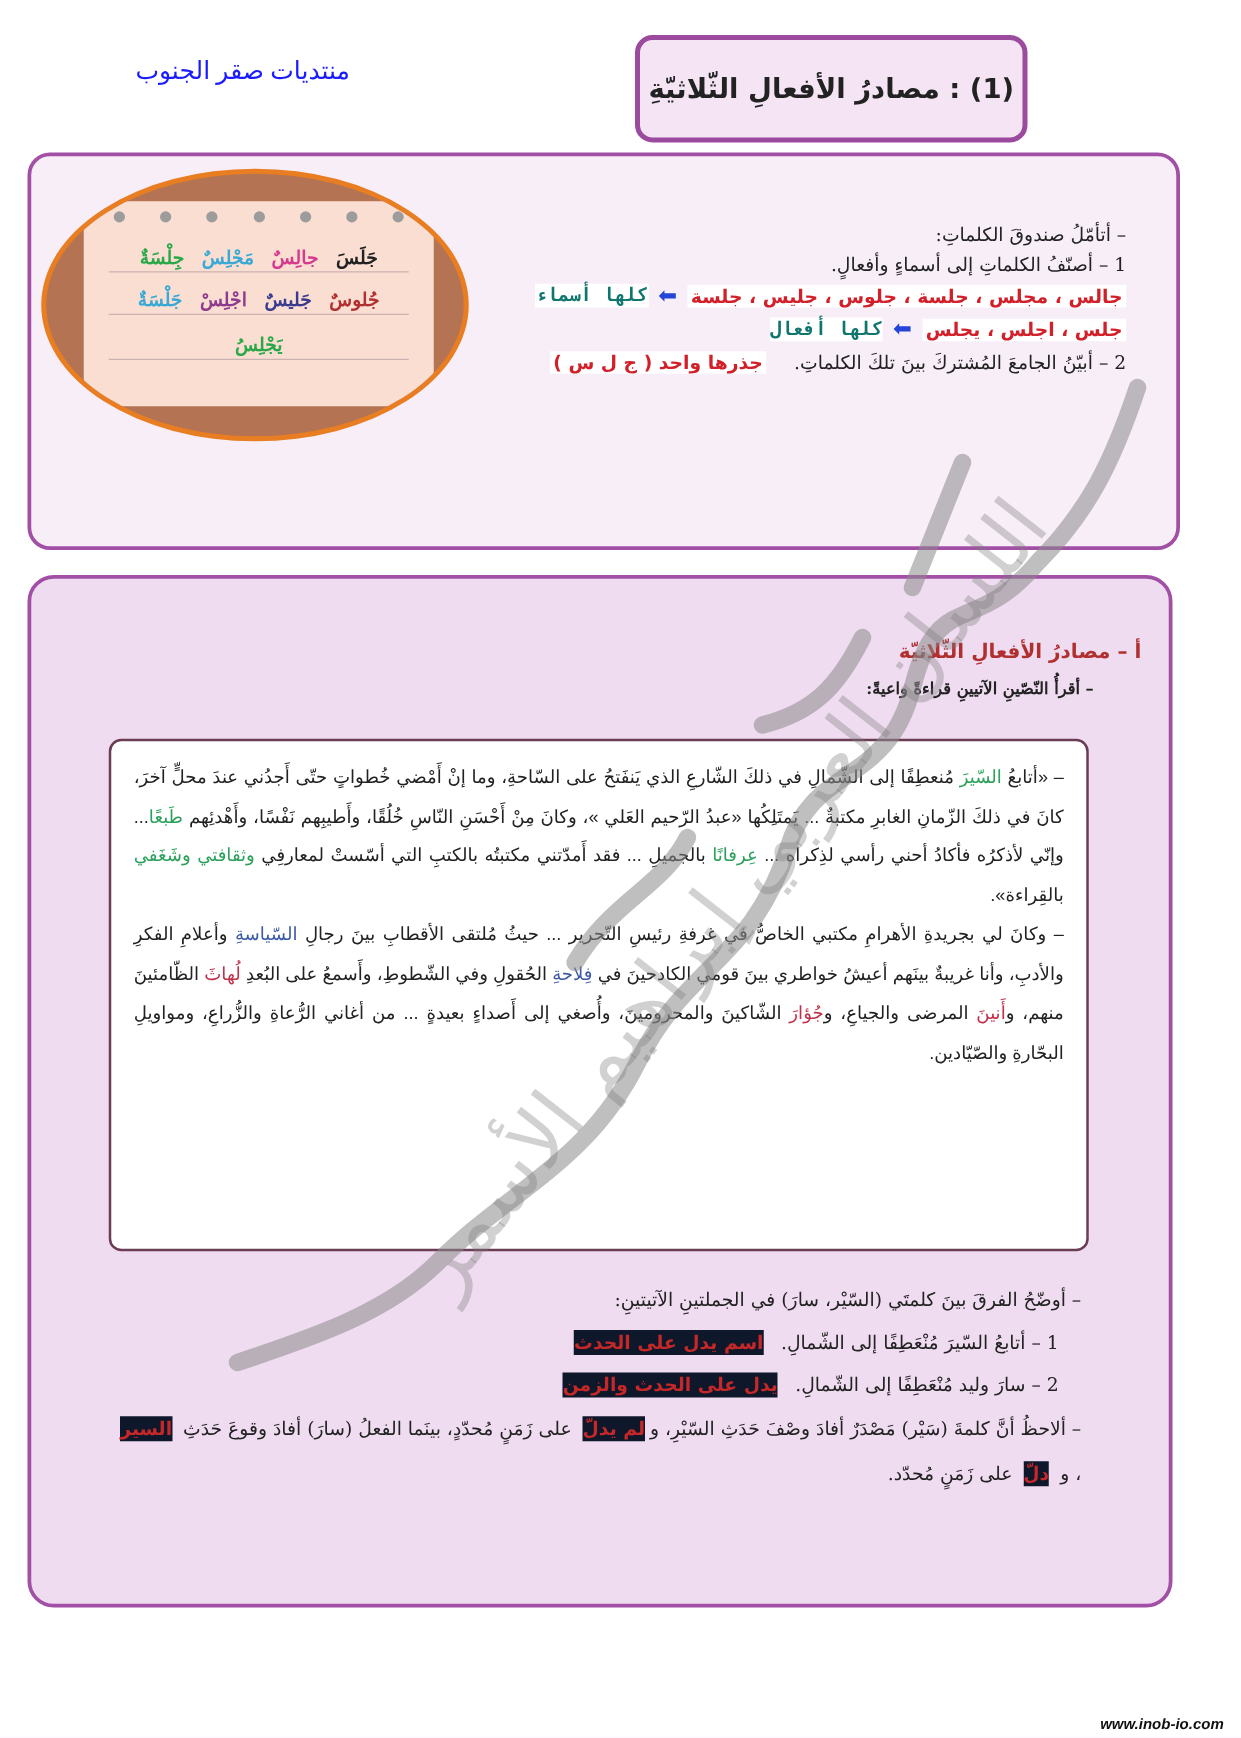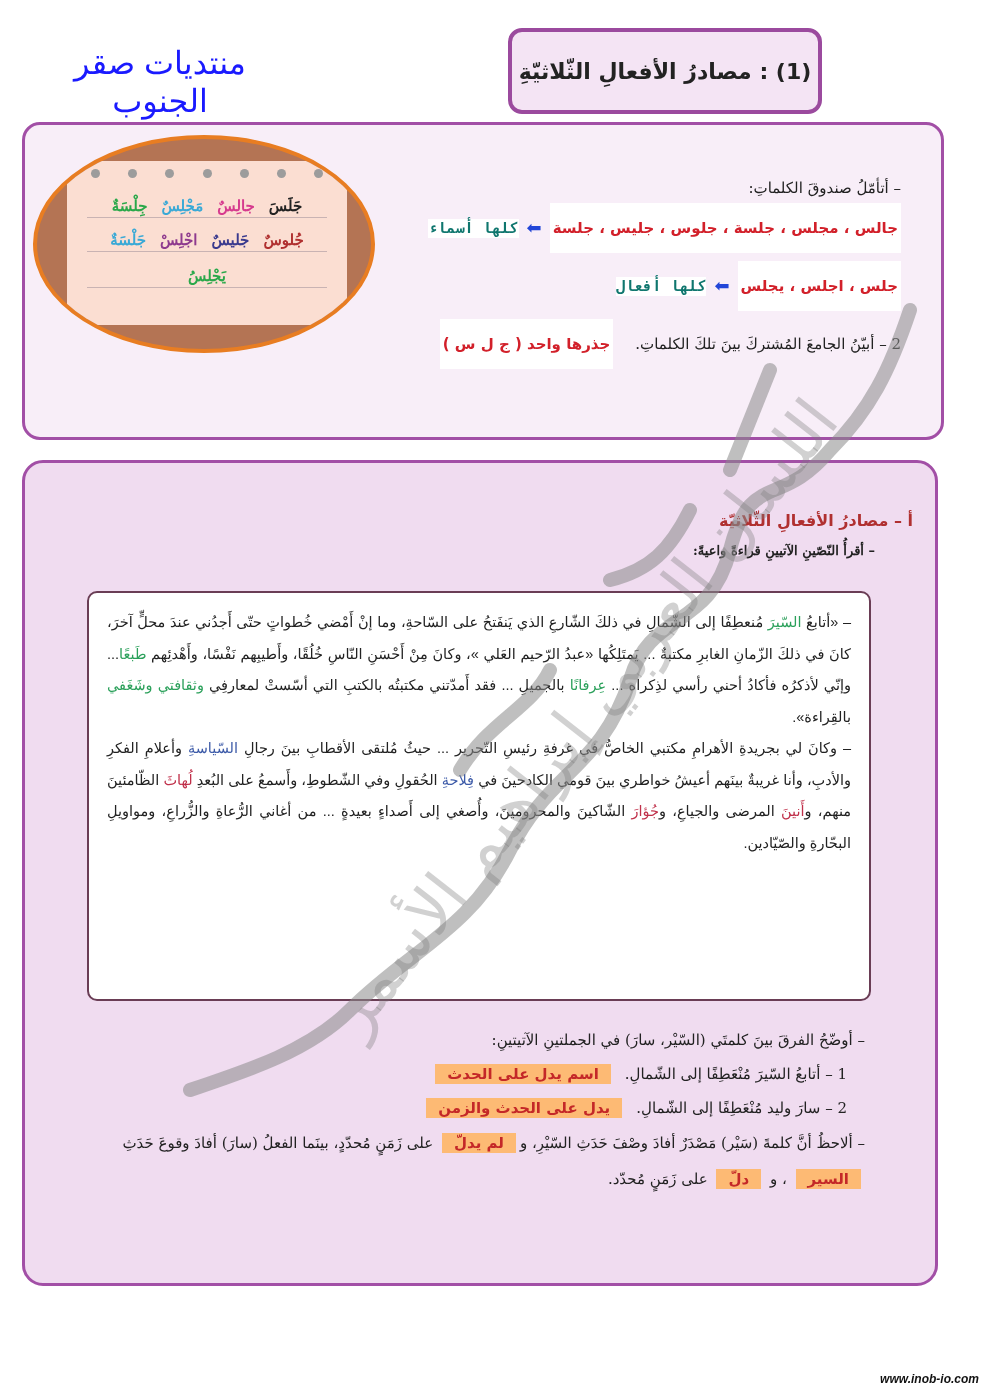--- a/index.html
+++ b/index.html
@@ -1,22 +1,22 @@
 <!DOCTYPE html>
 <html lang="ar" dir="rtl"><head>
   <meta charset="utf-8">
   <style>
     * { box-sizing: border-box; margin: 0; padding: 0; }
     html, body { width: 993px; height: 1390px; background: #ffffff; overflow: hidden; }
     body { position: relative; font-family: "DejaVu Sans", sans-serif; color: #222; }
 
     .site-name {
       position: absolute; left: 40px; top: 44px; width: 240px;
-      font-family: Liberation Sans, sans-serif; font-size: 32px; color: #1a1aff;
-      text-align: center; direction: rtl;
+      font-family: Liberation Serif, serif; font-size: 20px; color: #1a1aff;
+      text-align: right; direction: rtl;
     }
     .title-box {
       position: absolute; left: 508px; top: 28px; width: 314px; height: 86px;
       border: 4px solid #9b4a9e; border-radius: 14px; background: #f4e4f4;
       display: flex; align-items: center; justify-content: center;
       font-family: "DejaVu Sans", sans-serif; font-weight: bold; font-size: 22px; color: #222;
       direction: rtl;
     }
 
     
@@ -39,21 +39,21 @@
       border-bottom: 1px solid #c9b3b3; padding-bottom: 2px; direction: rtl;
       font-family: "DejaVu Serif", serif; font-size: 15px; font-weight: bold;
     }
     .row-1 { top: 36px; }
     .row-2 { top: 70px; }
     .row-3 { top: 106px; }
 
     .q-area { position: absolute; right: 40px; top: 54px; width: 530px; direction: rtl; }
     .q-line { font-family: "DejaVu Serif", serif; font-size: 15px; color: #222; margin-bottom: 6px; }
     .answer-row { display: flex; align-items: center; gap: 8px; margin-bottom: 8px; direction: rtl; flex-wrap: nowrap; }
-    .ans-red { font-family: "DejaVu Sans", sans-serif; font-weight: bold; font-size: 15px; color: #d2202a; background: #fff; padding: 16px 3px; }
+    .ans-red { font-family: "DejaVu Sans", sans-serif; font-weight: bold; font-size: 15px; color: #d2202a; background: #fff; padding: 0 3px; }
     .ans-green { font-family: Liberation Mono, monospace; font-weight: bold; font-size: 15px; color: #0f766e; background: #fff; padding: 0 0; }
     .arrow { color: #2346d8; font-size: 18px; line-height: 1; }
     .q2-row { display: flex; align-items: center; gap: 22px; direction: rtl; }
 
     
     .panel-2 {
       position: absolute; left: 22px; top: 460px; width: 916px; height: 826px;
       border: 3px solid #a24fa6; border-radius: 21px; background: #f0dcf0;
     }
     .sec-heading {
@@ -73,21 +73,21 @@
     }
     .passage-box p { margin: 0; }
     .hl-green { color: #2aa05a; }
     .hl-blue { color: #3c5aa8; }
     .hl-red { color: #c0304a; }
     .citation { font-size: 12px; text-align: left; margin-top: 6px; direction: rtl; }
 
     .q-section { position: absolute; right: 70px; top: 560px; width: 780px; direction: rtl;
       font-family: "DejaVu Serif", serif; font-size: 15px; color: #222; }
     .qs-line { height: 34px; display: flex; align-items: center; gap: 14px; direction: rtl; }
-    .qs-answer { font-family: "DejaVu Sans", sans-serif; font-weight: bold; font-size: 15px; color: #c42828; background: #fdba74; padding: 1px 12px; }
+    .qs-answer { font-family: "DejaVu Sans", sans-serif; font-weight: bold; font-size: 15px; color: #c42828; background: #0f172a; padding: 1px 0; }
     .note { line-height: 36px; }
     .note .qs-answer { margin: 0 4px; }
 
     .footer-url {
       position: absolute; right: 14px; top: 1372px;
       font-family: "Liberation Sans", sans-serif; font-style: italic; font-weight: bold; font-size: 12px; color: #111;
       direction: ltr;
     }
 
     .watermark {
@@ -126,20 +126,21 @@
         <span style="color:#3aa9d6">جَلْسَةٌ</span>
       </div>
       <div class="word-row row-3">
         <span style="color:#2aa84a">يَجْلِسُ</span>
       </div>
     </div>
   </div>
 
   <div class="q-area">
     <div class="q-line">– أتأمّلُ صندوقَ الكلماتِ:</div>
+    <div class="q-line">1 – أصنّفُ الكلماتِ إلى أسماءٍ وأفعالٍ.</div>
     <div class="answer-row">
       <span class="ans-red">جالس ، مجلس ، جلسة ، جلوس ، جليس ، جلسة</span>
       <span class="arrow">⬅</span>
       <span class="ans-green">كلها أسماء</span>
     </div>
     <div class="answer-row">
       <span class="ans-red">جلس ، اجلس ، يجلس</span>
       <span class="arrow">⬅</span>
       <span class="ans-green">كلها أفعال</span>
     </div>

